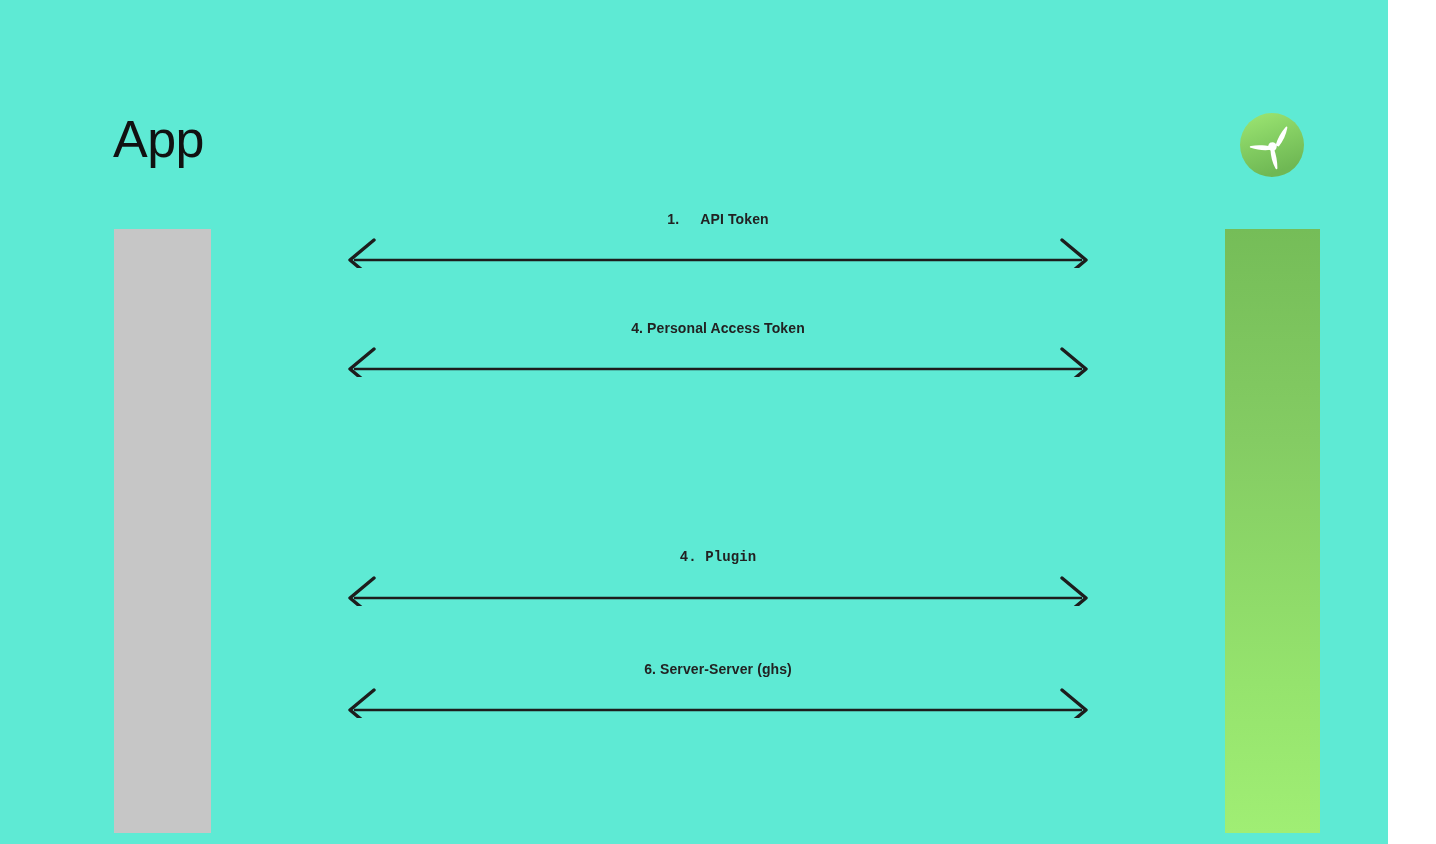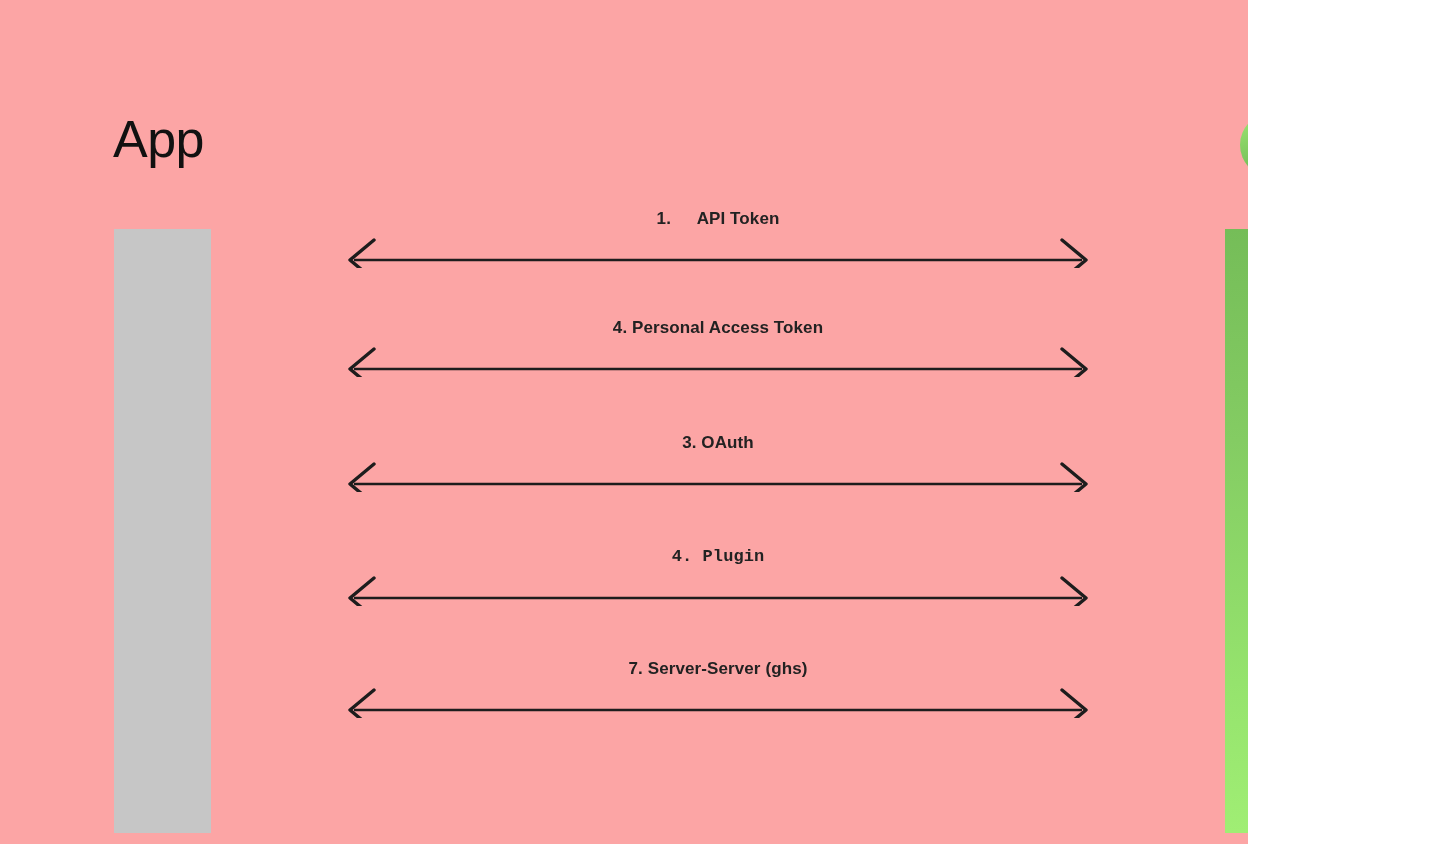--- a/index.html
+++ b/index.html
@@ -6,23 +6,23 @@
   html, body {
     margin: 0;
     padding: 0;
     background: #ffffff;
   }
   body {
     font-family: "Liberation Sans", "DejaVu Sans", sans-serif;
   }
   #canvas {
     position: relative;
-    width: 1248px;
+    width: 1388px;
     height: 844px;
-    background: #fca5a5;
+    background: #5eead4;
     overflow: hidden;
   }
 
   
   .page-title {
     position: absolute;
     left: 113px;
     top: 113px;
     font-size: 52px;
     font-weight: 300;
@@ -67,21 +67,21 @@
     left: 340px;
     width: 756px;
     height: 62px;
   }
   .msg-label {
     position: absolute;
     left: 0;
     top: 0;
     width: 756px;
     text-align: center;
-    font-size: 17px;
+    font-size: 14px;
     font-weight: 700;
     color: #222222;
     letter-spacing: 0.1px;
     white-space: pre;
     line-height: 26px;
   }
   .msg-arrow {
     position: absolute;
     left: 0;
     top: 28px;
@@ -137,40 +137,32 @@
 
   <div class="msg-row" style="top:315px;">
     <div class="msg-label">4. Personal Access Token</div>
     <svg class="msg-arrow" viewBox="0 0 756 34">
       <line x1="14" y1="26" x2="742" y2="26" stroke="#1d1d1d" stroke-width="2.6"></line>
       <polyline points="34,6 10,26 34,46" fill="none" stroke="#1d1d1d" stroke-width="3.4" stroke-linecap="round" stroke-linejoin="round"></polyline>
       <polyline points="722,6 746,26 722,46" fill="none" stroke="#1d1d1d" stroke-width="3.4" stroke-linecap="round" stroke-linejoin="round"></polyline>
     </svg>
   </div>
 
-  <div class="msg-row" style="top:430px;">
-    <div class="msg-label">3. OAuth</div>
-    <svg class="msg-arrow" viewBox="0 0 756 34">
-      <line x1="14" y1="26" x2="742" y2="26" stroke="#1d1d1d" stroke-width="2.6"></line>
-      <polyline points="34,6 10,26 34,46" fill="none" stroke="#1d1d1d" stroke-width="3.4" stroke-linecap="round" stroke-linejoin="round"></polyline>
-      <polyline points="722,6 746,26 722,46" fill="none" stroke="#1d1d1d" stroke-width="3.4" stroke-linecap="round" stroke-linejoin="round"></polyline>
-    </svg>
-  </div>
 
   <div class="msg-row" style="top:544px;font-family:Liberation Mono, monospace;">
     <div class="msg-label">4. Plugin</div>
     <svg class="msg-arrow" viewBox="0 0 756 34">
       <line x1="14" y1="26" x2="742" y2="26" stroke="#1d1d1d" stroke-width="2.6"></line>
       <polyline points="34,6 10,26 34,46" fill="none" stroke="#1d1d1d" stroke-width="3.4" stroke-linecap="round" stroke-linejoin="round"></polyline>
       <polyline points="722,6 746,26 722,46" fill="none" stroke="#1d1d1d" stroke-width="3.4" stroke-linecap="round" stroke-linejoin="round"></polyline>
     </svg>
   </div>
 
   <div class="msg-row" style="top:656px;">
-    <div class="msg-label">7. Server-Server (ghs)</div>
+    <div class="msg-label">6. Server-Server (ghs)</div>
     <svg class="msg-arrow" viewBox="0 0 756 34">
       <line x1="14" y1="26" x2="742" y2="26" stroke="#1d1d1d" stroke-width="2.6"></line>
       <polyline points="34,6 10,26 34,46" fill="none" stroke="#1d1d1d" stroke-width="3.4" stroke-linecap="round" stroke-linejoin="round"></polyline>
       <polyline points="722,6 746,26 722,46" fill="none" stroke="#1d1d1d" stroke-width="3.4" stroke-linecap="round" stroke-linejoin="round"></polyline>
     </svg>
   </div>
 
 </div>
 
 </body></html>

